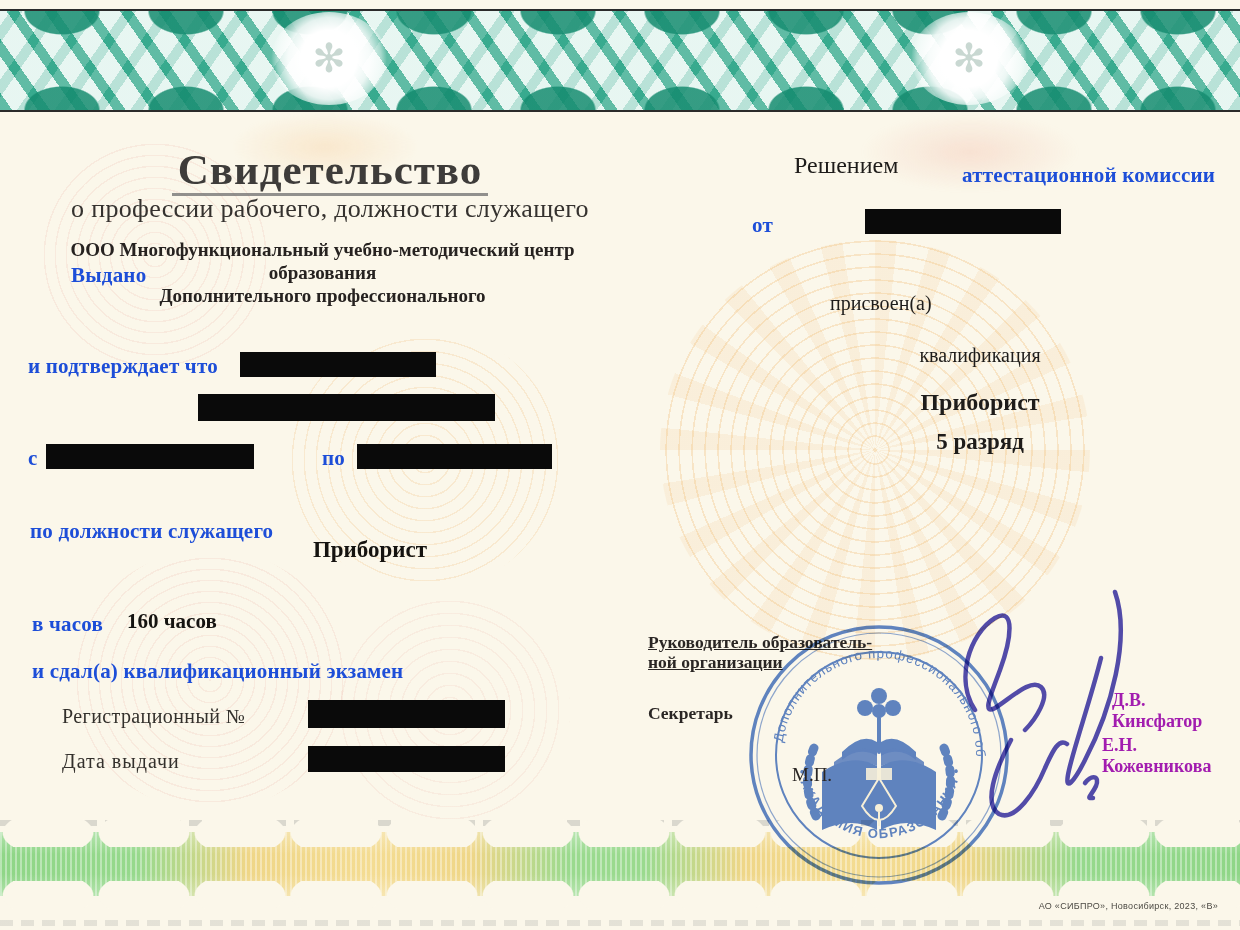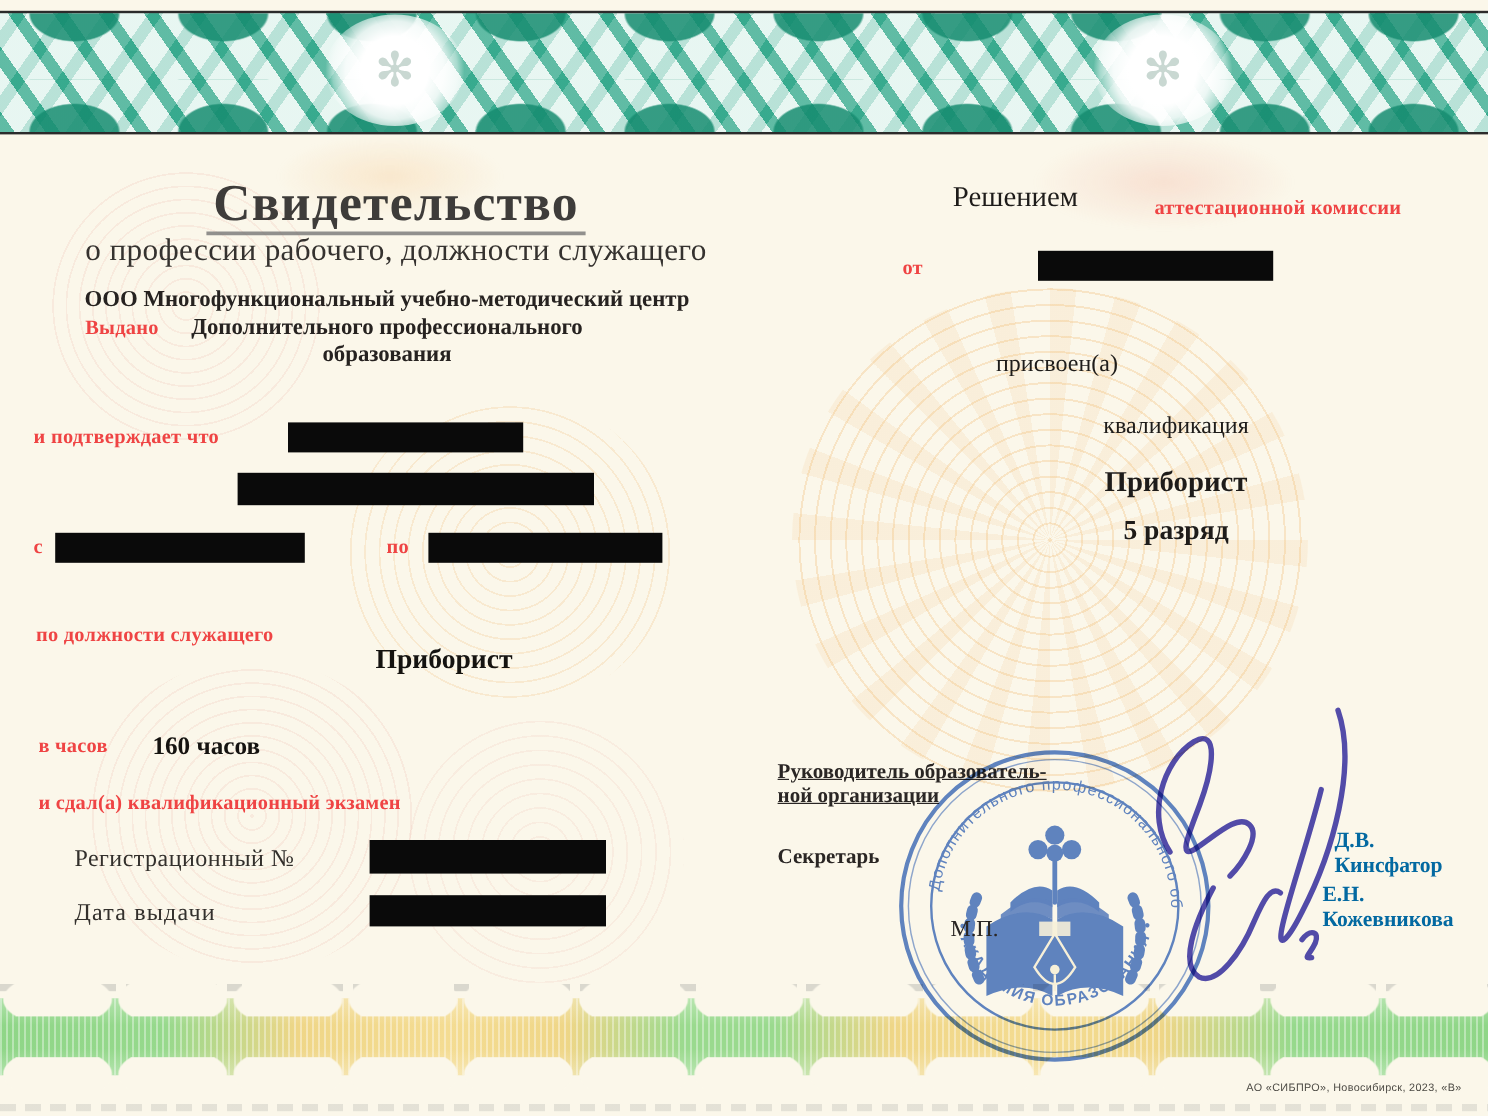--- a/index.html
+++ b/index.html
@@ -75,28 +75,28 @@
   }
   .blob{border-radius:50%; filter:blur(2px);}
   .blob.b1{left:230px; top:112px; width:190px; height:70px; background:radial-gradient(ellipse, rgba(246,204,152,.35), rgba(246,204,152,0) 70%);}
   .blob.b2{left:860px; top:112px; width:220px; height:80px; background:radial-gradient(ellipse, rgba(240,170,150,.28), rgba(240,170,150,0) 70%);}
   
   .title{
     font-size:43px; font-weight:600; color:#3e3c3a; letter-spacing:1px;
     border-bottom:3px solid rgba(110,110,110,.75); padding:0 6px 1px 6px; display:inline-block; line-height:1.05;
   }
   .subtitle{font-size:26px; color:#35322f; letter-spacing:.3px;}
-  .lbl{font-size:17px; font-weight:700; color:#ef4444; letter-spacing:.2px;}
+  .lbl{font-size:21px; font-weight:700; color:#1d4ed8; letter-spacing:.2px;}
   .lbl-reg{font-size:20px; font-weight:400; color:#33302c; letter-spacing:.4px;margin-left:14px;}
   .orgname{font-size:19px; font-weight:700; color:#262220; line-height:23px; text-align:center;}
   .bigval{font-size:23px; font-weight:700; color:#151310;}
   .times{font-family:"Liberation Serif","DejaVu Serif",serif; color:#1e1c1a;}
   .redact{background:#0a0a0a; position:absolute;}
   .signlbl{font-size:17.5px; font-weight:700; color:#2a2624; line-height:20px;}
-  .signname{font-size:18px; font-weight:600; color:#0369a1;padding-left:24px;}
+  .signname{font-size:18px; font-weight:600; color:#a21caf;padding-left:24px;}
   .note{font-size:9px; font-weight:400; color:#4c4a44; font-family:"Liberation Sans","DejaVu Sans",sans-serif; letter-spacing:.3px;}
   .stamp-svg{mix-blend-mode:multiply; opacity:.88;}
   .sig-svg{mix-blend-mode:multiply;}
 </style>
 </head>
 <body>
 
 <div class="page">
 
   <div class="abs blob b1"></div>
@@ -112,22 +112,22 @@
   <div class="abs rosette" style="left:911px;">✻</div>
 
   <div class="abs" style="left:40px; top:147px; width:580px; text-align:center;">
     <span class="title">Свидетельство</span>
   </div>
   <div class="abs subtitle" style="left:40px; top:194px; width:580px; text-align:center;">о профессии рабочего, должности служащего</div>
 
   <div class="abs lbl" style="left:71px; top:263px;">Выдано</div>
   <div class="abs orgname" style="left:30px; top:238px; width:585px;">
     <div>ООО Многофункциональный учебно-методический центр</div>
+    <div>образования</div>
     <div>Дополнительного профессионального</div>
-    <div>образования</div>
   </div>
 
   <div class="abs lbl" style="left:28px; top:354px;">и подтверждает что</div>
   <div class="redact" style="left:240px; top:352px; width:196px; height:25px;"></div>
   <div class="redact" style="left:198px; top:394px; width:297px; height:27px;"></div>
 
   <div class="abs lbl" style="left:28px; top:446px;">с</div>
   <div class="redact" style="left:46px; top:444px; width:208px; height:25px;"></div>
   <div class="abs lbl" style="left:322px; top:446px;">по</div>
   <div class="redact" style="left:357px; top:444px; width:195px; height:25px;"></div>

